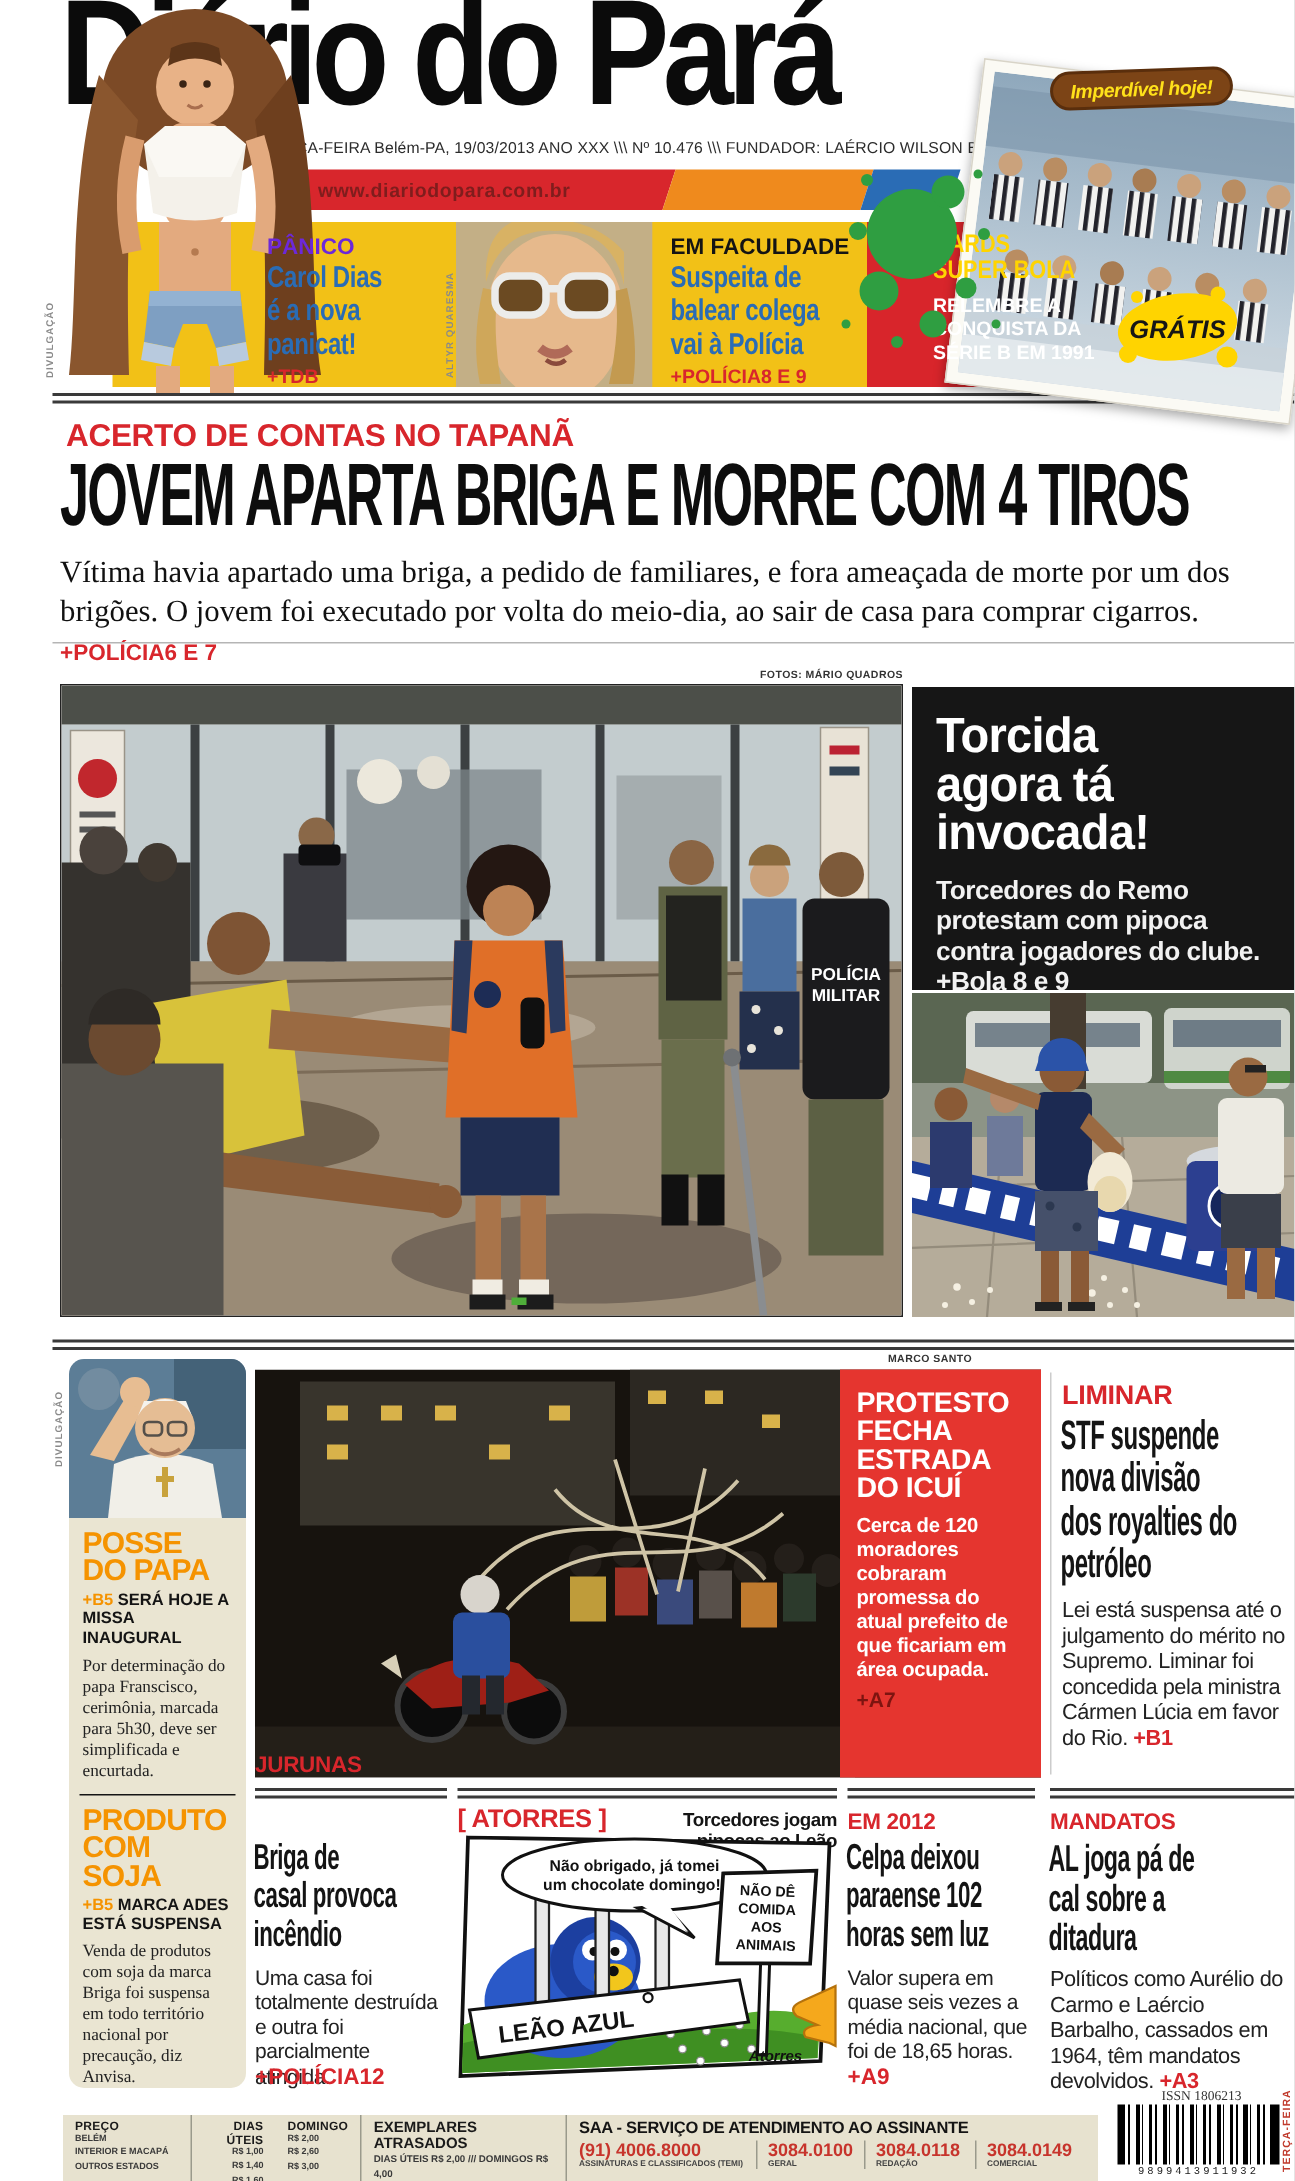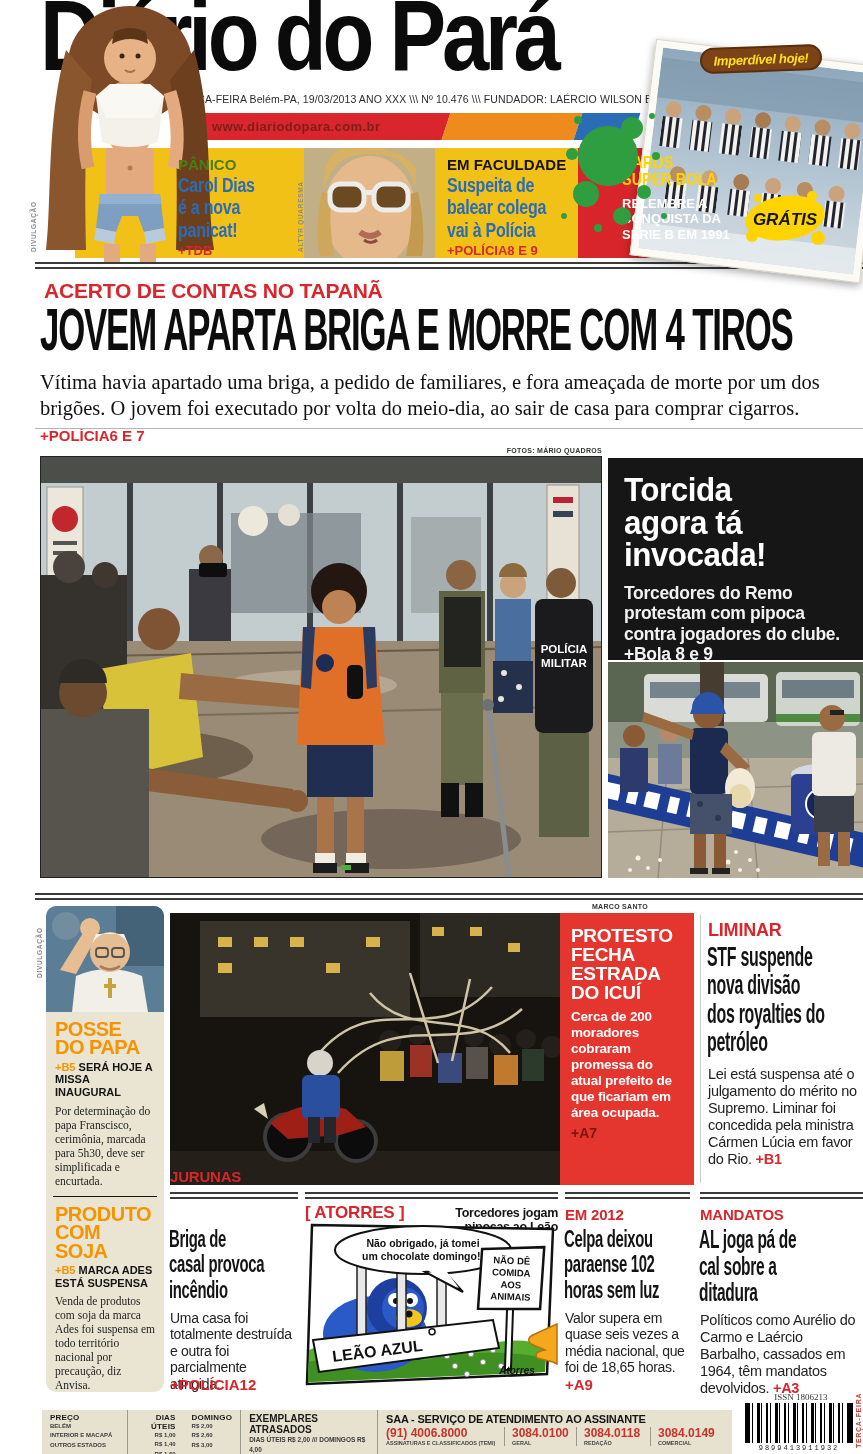--- a/index.html
+++ b/index.html
@@ -58,21 +58,21 @@
       <path d="M74,194 L134,194 L135,204 L73,204 Z" fill="#93b2d2"></path>
       <path d="M70,228 L90,232 L88,244 L68,240 Z M118,232 L138,228 L140,240 L120,244 Z" fill="#b8cade"></path>
       <rect x="78" y="244" width="16" height="18" fill="#e3aa7f"></rect>
         <rect x="114" y="244" width="16" height="18" fill="#e3aa7f"></rect>
     </svg>
   </div>
   <div class="vcred" style="left:30px;top:252px;">DIVULGAÇÃO</div>
 
   <div class="abs" style="left:75px;top:148px;width:503px;height:110px;background:#f2c117;"></div>
 
-  <div class="abs" style="left:178px;top:156px;font-size:15px;font-weight:800;color:#4d7c0f;z-index:4;">PÂNICO</div>
+  <div class="abs" style="left:178px;top:156px;font-size:15px;font-weight:800;color:#6d28d9;z-index:4;">PÂNICO</div>
   <div class="abs" style="left:178px;top:174px;font-size:20px;line-height:1.12;z-index:4;">
     <span class="blue-line">Carol Dias</span>
     <span class="blue-line">é a nova</span>
     <span class="blue-line">panicat!</span>
   </div>
   <div class="abs refr" style="left:178px;top:243px;font-size:13px;z-index:4;">+TDB</div>
   <div class="vcred" style="left:297px;top:252px;">ALTYR QUARESMA</div>
 
   <div class="abs" style="left:304px;top:148px;width:131px;height:110px;z-index:3;">
     <svg width="131" height="110" viewBox="0 0 131 110">
@@ -408,21 +408,21 @@
     </div>
     <div style="border-top:1.5px solid #141414;margin:8px -2px;"></div>
     <div>
       <div style="font-size:20px;font-weight:800;color:#f59300;line-height:.92;letter-spacing:-.5px;">
         <span style="display:block;">PRODUTO</span>
         <span style="display:block;">COM SOJA</span>
       </div>
       <div style="margin-top:4px;font-size:11px;font-weight:800;color:#141414;line-height:1.15;">
         <span style="color:#f59300;">+B5</span><span> MARCA ADES ESTÁ SUSPENSA</span>
       </div>
-      <div class="serif" style="margin-top:5px;font-size:11.5px;color:#222;line-height:1.22;">Venda de produtos com soja da marca Ades foi suspensa em todo território nacional por precaução, diz Anvisa.</div>
+      <div class="serif" style="margin-top:5px;font-size:11.5px;color:#222;line-height:1.22;">Venda de produtos com soja da marca Briga foi suspensa em todo território nacional por precaução, diz Anvisa.</div>
     </div>
 
   </div>
 
   <div class="abs" style="left:518px;top:903px;width:130px;text-align:right;font-size:7px;font-weight:700;color:#333;letter-spacing:.3px;">MARCO SANTO</div>
   <div class="abs" style="left:170px;top:913px;width:524px;height:272px;">
     <svg width="524" height="272" viewBox="0 0 524 272">
       <rect width="524" height="272" fill="#17130e"></rect>
       <rect x="30" y="8" width="210" height="96" fill="#38342c"></rect>
       <rect x="250" y="0" width="150" height="84" fill="#2c2822"></rect>
@@ -474,21 +474,21 @@
     </svg>
   </div>
 
   <div class="abs" style="left:560px;top:913px;width:134px;height:272px;background:#e5352f;padding:13px 10px 0 11px;">
     <div style="font-size:19px;font-weight:800;color:#fff;line-height:1.0;letter-spacing:-.3px;">
       <span style="display:block;">PROTESTO</span>
       <span style="display:block;">FECHA</span>
       <span style="display:block;">ESTRADA</span>
       <span style="display:block;">DO ICUÍ</span>
     </div>
-    <div style="margin-top:7px;font-size:13.5px;font-weight:600;color:#fff;line-height:1.18;letter-spacing:-.2px;">Cerca de 200 moradores cobraram promessa do atual prefeito de que ficariam em área ocupada.</div>
+    <div style="margin-top:7px;font-size:13.5px;font-weight:600;color:#fff;line-height:1.18;letter-spacing:-.2px;">Cerca de 120 moradores cobraram promessa do atual prefeito de que ficariam em área ocupada.</div>
     <div style="margin-top:5px;font-size:14px;font-weight:800;color:#7d1410;">+A7</div>
   </div>
 
   <div class="abs" style="left:700px;top:915px;width:1px;height:268px;background:#ccc;"></div>
   <div class="abs kick" style="left:708px;top:920px;font-size:18px;">LIMINAR</div>
   <div class="abs" style="left:707px;top:943px;font-size:27.5px;line-height:1.03;">
     <span class="cond" style="transform:scaleX(.58);">STF suspende</span>
     <span class="cond" style="transform:scaleX(.58);">nova divisão</span>
     <span class="cond" style="transform:scaleX(.58);">dos royalties do</span>
     <span class="cond" style="transform:scaleX(.58);">petróleo</span>

